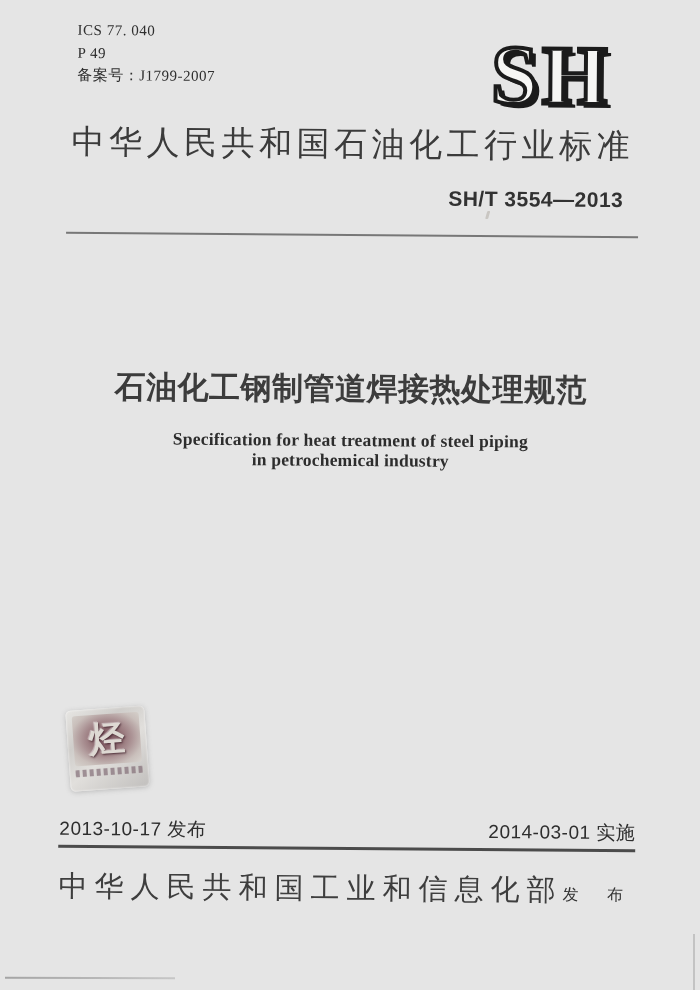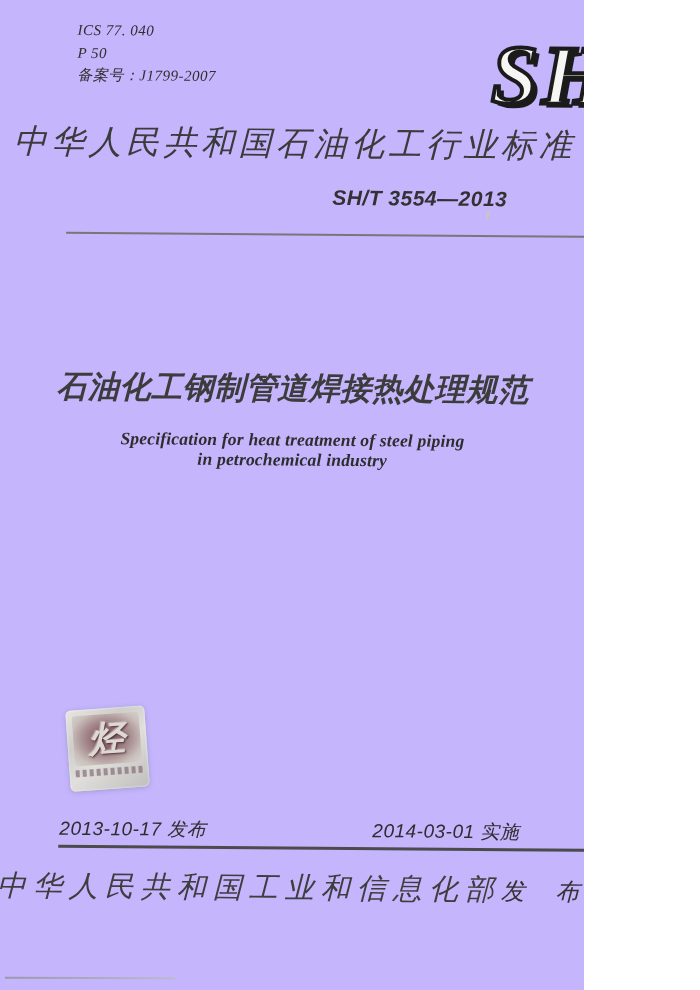--- a/index.html
+++ b/index.html
@@ -1,19 +1,19 @@
 <!DOCTYPE html>
 <html><head>
 <meta charset="utf-8">
 <style>
   html, body { margin:0; padding:0; background:#ffffff; }
   .page {
-    position:relative; width:584px; height:990px;
-    background:#c4b5fd; overflow:hidden;
-    font-family:"Liberation Serif", serif; color:#353535;font-style:italic;
+    position:relative; width:700px; height:990px;
+    background:#e5e5e5; overflow:hidden;
+    font-family:"Liberation Serif", serif; color:#353535;
   }
   .content { position:absolute; inset:0; transform:rotate(0.45deg); transform-origin:350px 495px; }
   .abs { position:absolute; }
 
   .meta-block { left:74px; top:21px; font-size:15px; line-height:22.5px; letter-spacing:0.5px; color:#2f2f2f; }
 
   .sh-logo {
     left:463px; top:28px; width:170px; height:95px;
     text-align:center; line-height:92px;
     font-family:"Liberation Serif", serif; font-weight:bold;
@@ -75,38 +75,38 @@
   .date-impl {
     right:62px; top:818px; font-family:"Liberation Sans", sans-serif;
     font-size:19px; color:#2e2e2e; letter-spacing:0.5px; text-align:right;
   }
 
   .rule-bottom { left:61px; width:577px; top:847px; height:3px; background:#4b4b4b; }
 
   .publisher-row { left:0; right:0; top:869px; text-align:center; white-space:nowrap; }
   .publisher-name { font-size:29px; letter-spacing:7px; color:#3e3e3e; }
   .publisher-action {
-    font-family:"Liberation Sans", sans-serif; font-size:24px;
+    font-family:"Liberation Sans", sans-serif; font-size:16px;
     letter-spacing:12px; color:#333333; 
   }
 
   .artifact-speck { left:484px; top:210px; width:3px; height:8px; background:#c9c6c2; transform:skewX(-15deg); border-radius:1px; }
   .artifact-bottom { left:5px; top:977px; width:170px; height:1.5px; opacity:0.75;
     background:linear-gradient(90deg,#8f8f8f,#bcbcbc); transform:rotate(0.25deg); }
   .artifact-right { left:693px; top:934px; width:2px; height:56px; background:#bdbdbd; opacity:0.85; }
 </style>
 </head>
 <body>
 
 <div class="page">
   <div class="content">
 
     <div class="abs meta-block">
       <div>ICS 77. 040</div>
-      <div>P 50</div>
+      <div>P 49</div>
       <div>备案号：J1799-2007</div>
     </div>
 
     <div class="abs sh-logo">SH</div>
 
     <div class="abs standard-heading">中华人民共和国石油化工行业标准</div>
 
     <div class="abs standard-number">SH/T 3554—2013</div>
 
     <div class="abs rule-top"></div>

